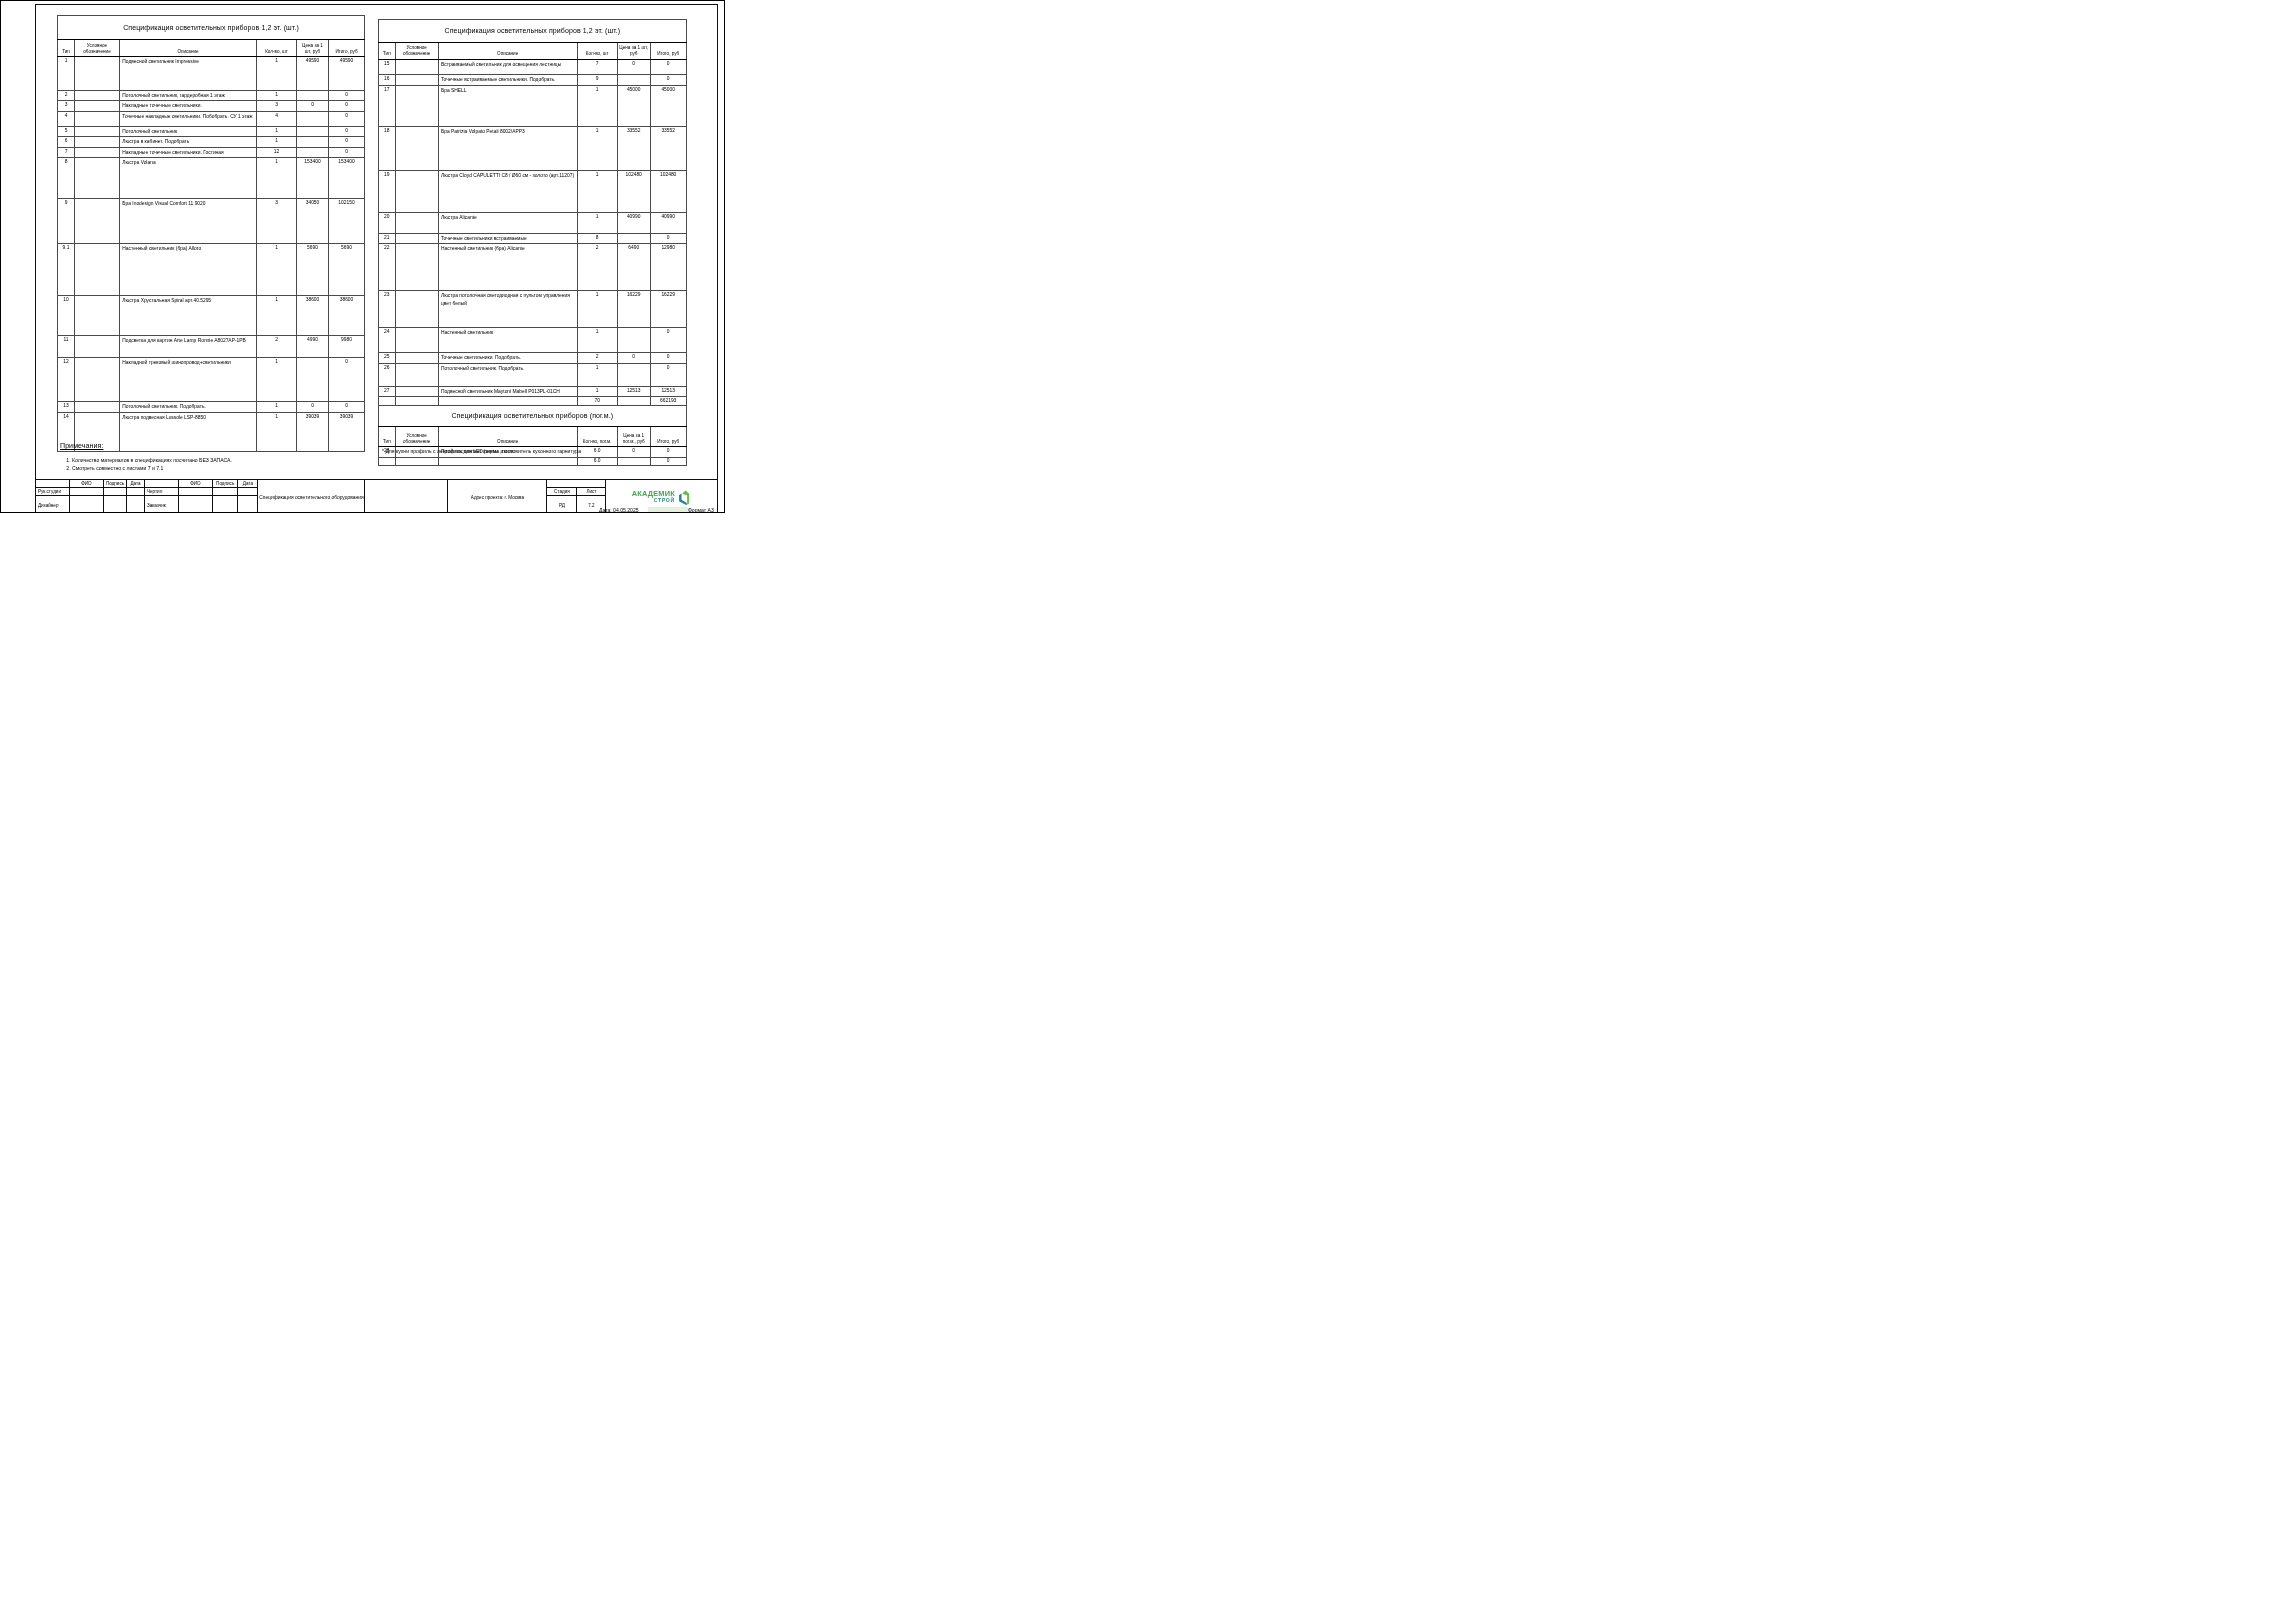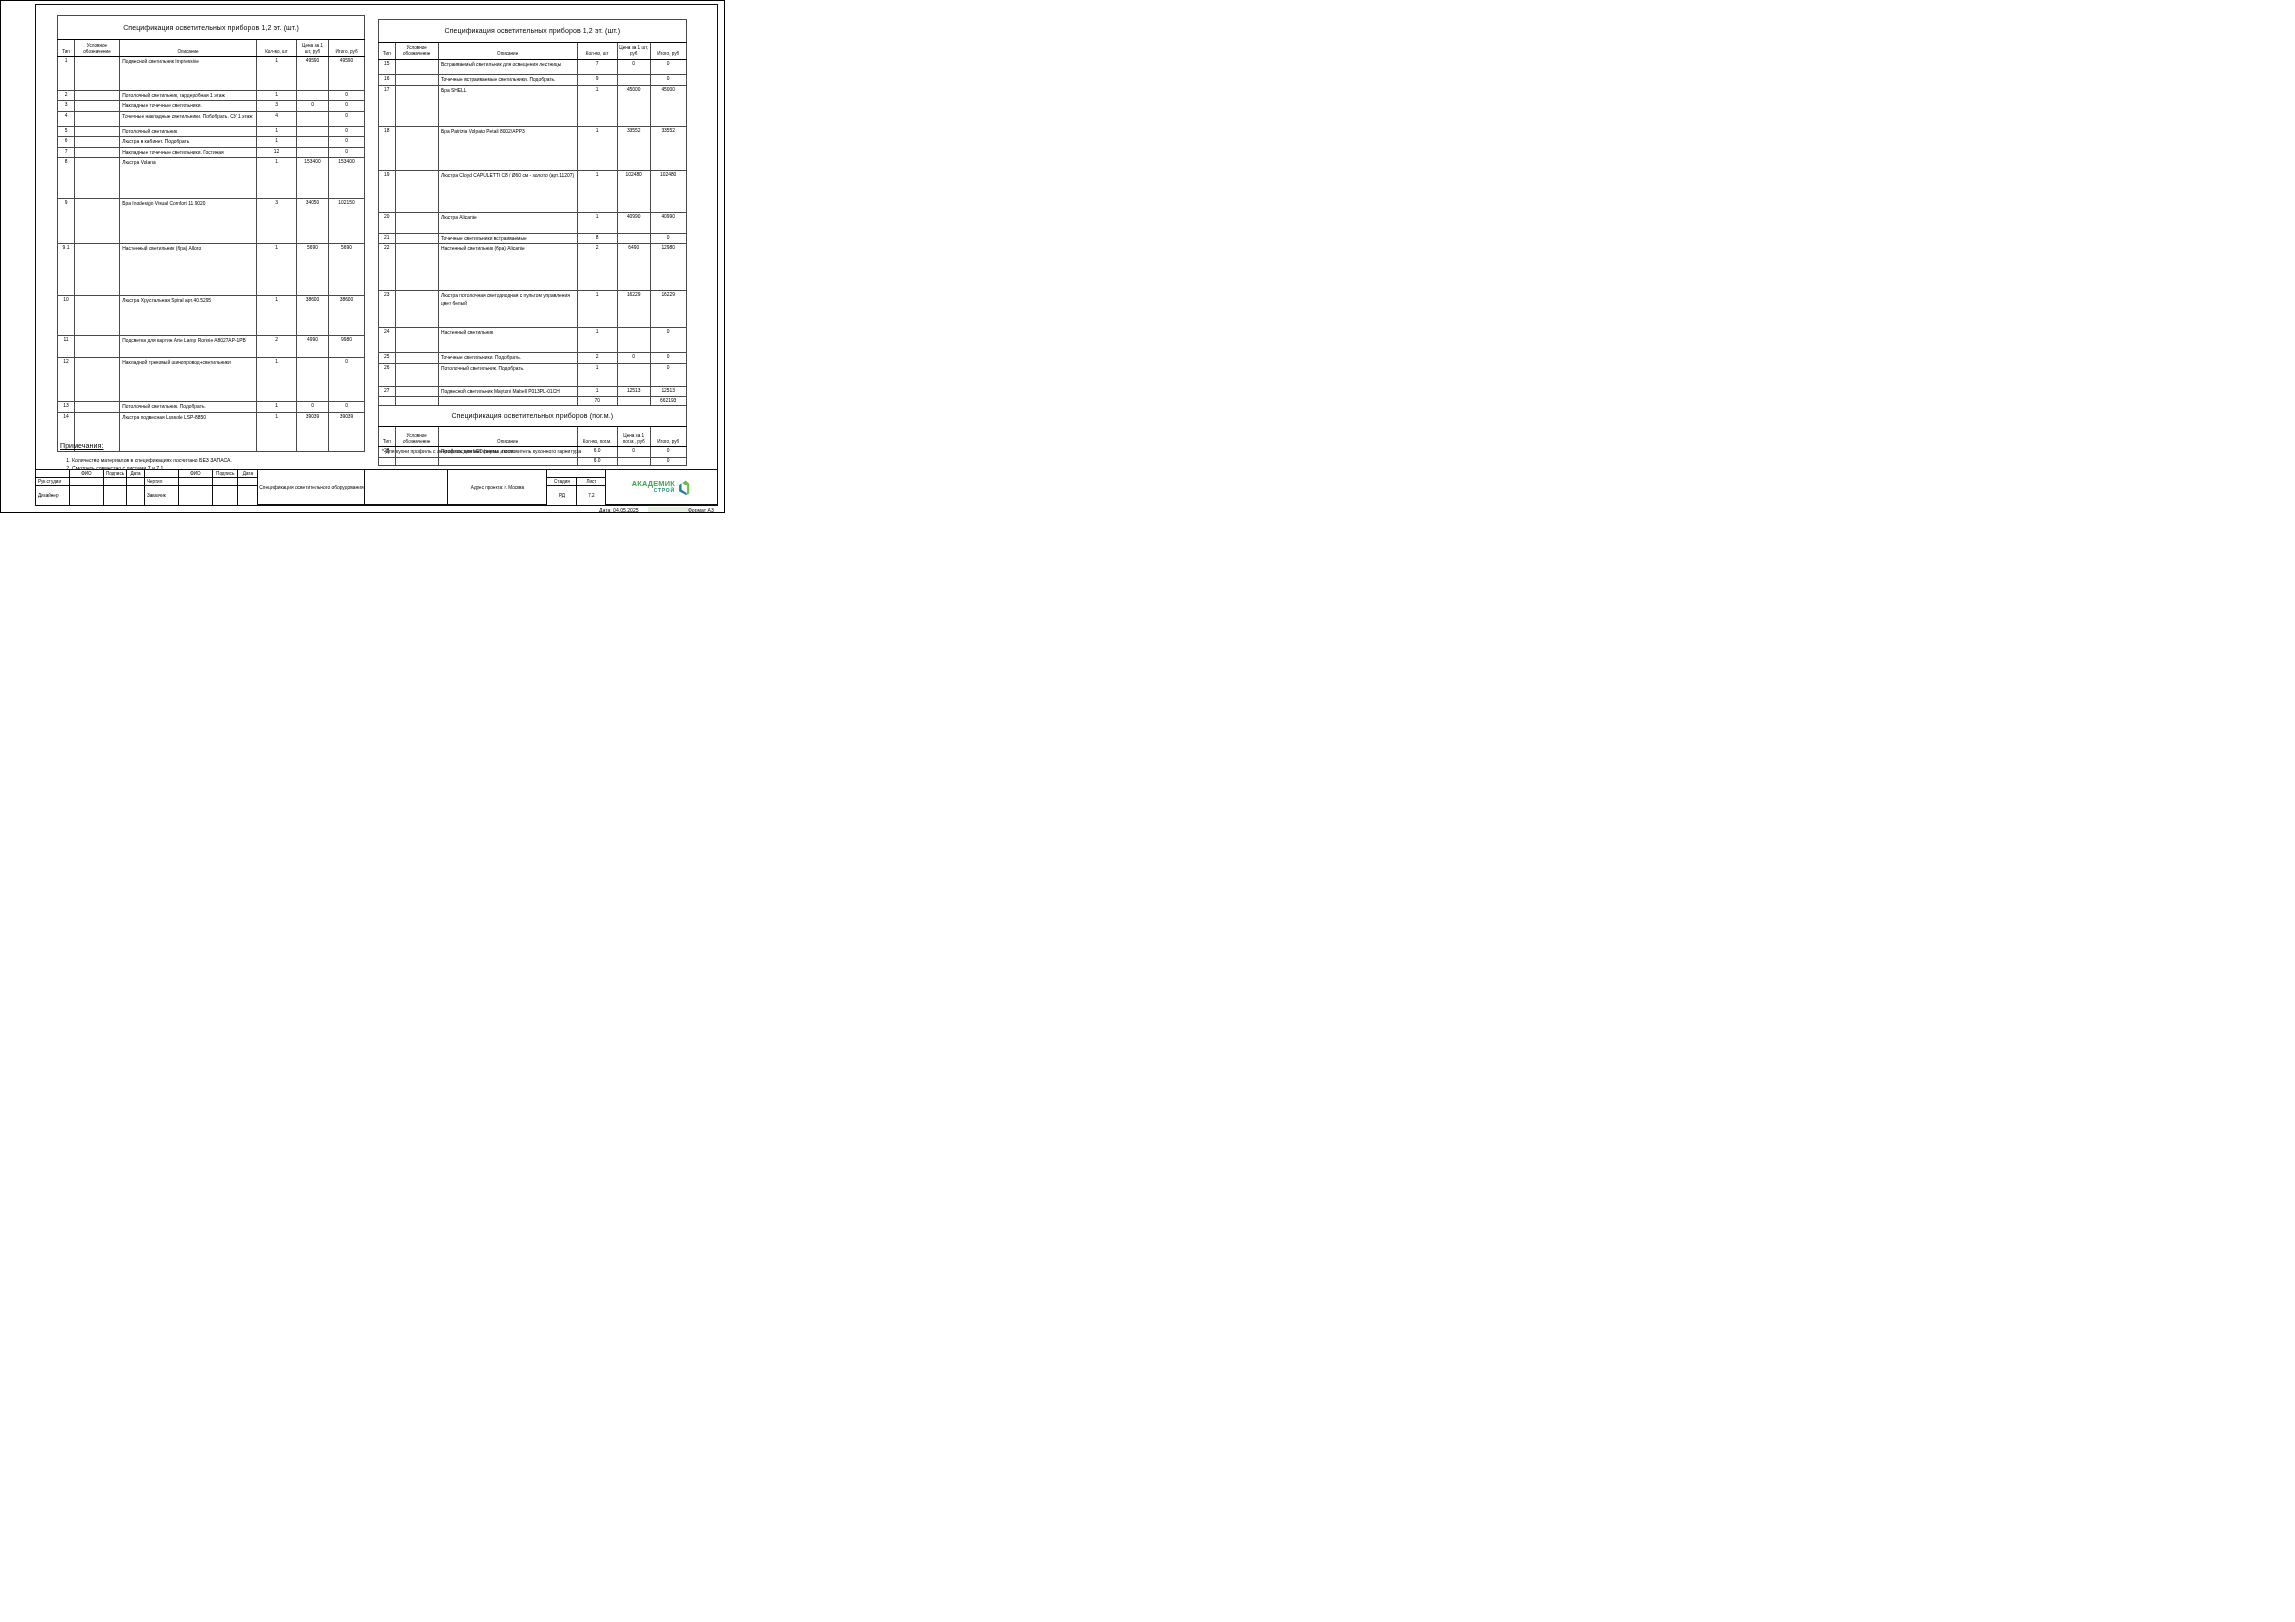--- a/index.html
+++ b/index.html
@@ -17,21 +17,21 @@
   .pos-right-tables table+table{margin-top:-0.9px;}
 
   
   #notes{position:absolute;left:59px;top:440px;width:259px;}
   #notes .nh{font-size:7px;text-decoration:underline;text-underline-offset:1.4px;letter-spacing:0.1px;}
   #notes ol{margin:6.5px 0 0 0;padding-left:12px;}
   #notes li{font-size:5.1px;margin-bottom:2.8px;}
   #footnote{position:absolute;left:381px;top:447px;font-size:5.1px;width:259px;}
 
   
-  #tblock{position:absolute;left:34px;top:468px;width:683px;height:37px;box-sizing:border-box;border:1.4px solid #101010;background:#fff;
+  #tblock{position:absolute;left:34px;top:478px;width:683px;height:37px;box-sizing:border-box;border:1.4px solid #101010;background:#fff;
           display:grid;grid-template-columns:34px 34px 23px 18px 34px 34px 25.4px 20px 107px 83px 99px 30px 29px 1fr;grid-template-rows:7.9px 7.9px 1fr;}
   .tc{border-right:0.5px solid #101010;border-bottom:0.5px solid #101010;font-size:4.6px;display:flex;align-items:center;justify-content:center;overflow:hidden;box-sizing:border-box;}
   .tc.lft{justify-content:flex-start;padding-left:1.9px;}
   .tc.span3{grid-row:1/4;}
   .thickR{border-right-width:0.9px;}
   .thickB{border-bottom-width:0.9px;}
   .r3{border-bottom:none;}
   .lastCol{border-right:none;}
   .doc-title{font-size:4.9px;}
   .stage-top{grid-column:12/14;grid-row:1;}

